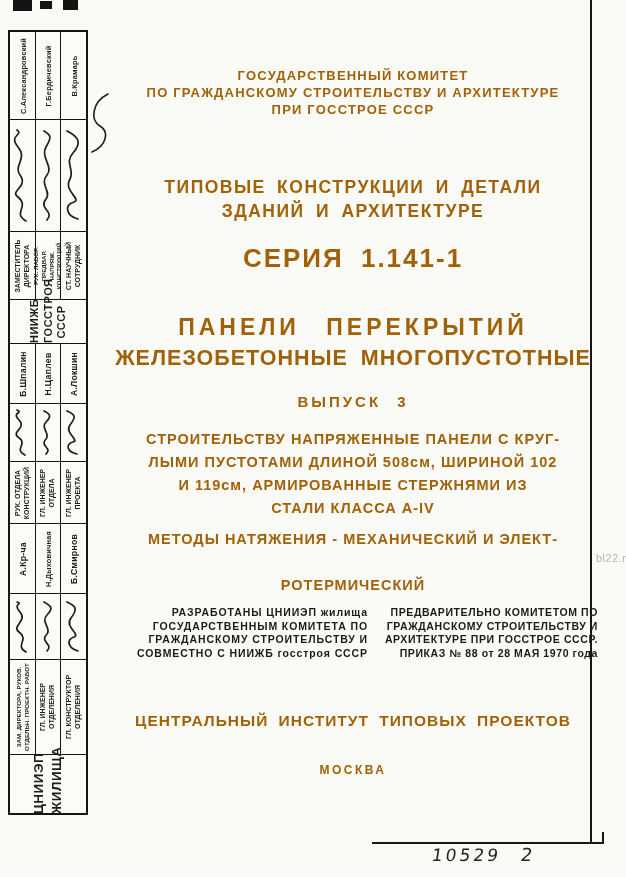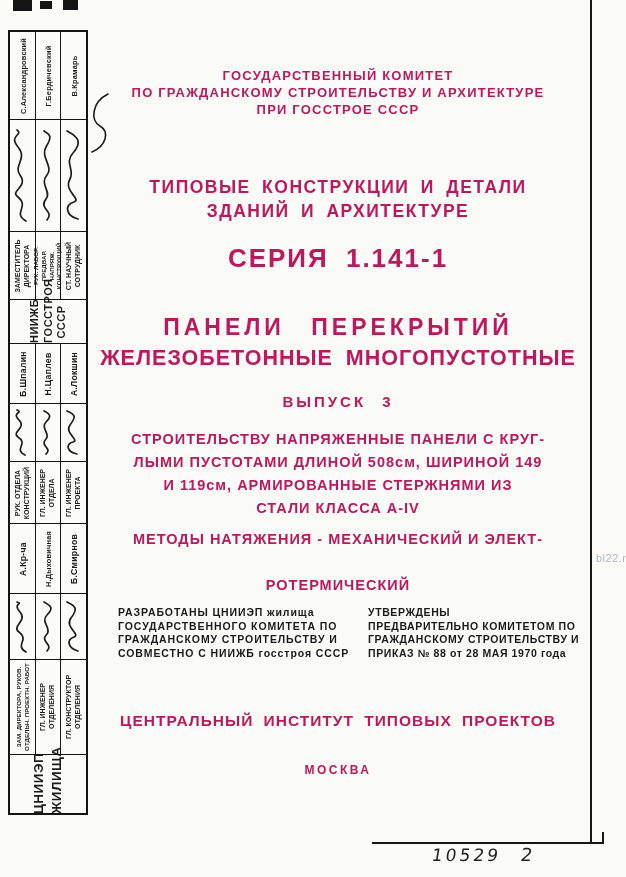--- a/index.html
+++ b/index.html
@@ -1,29 +1,29 @@
 <!DOCTYPE html>
 <html><head>
 <meta charset="utf-8">
 <style>
   html,body{margin:0;padding:0;}
   body{width:626px;height:877px;position:relative;overflow:hidden;
        background:#fafaf7;font-family:"Liberation Sans",sans-serif;color:#1a1a1a;}
   .abs{position:absolute;}
   
-  .cline{position:absolute;left:88px;width:500px;text-align:center;font-weight:bold;color:#be185d;}
+  .cline{position:absolute;left:103px;width:500px;text-align:center;font-weight:bold;color:#a16207;}
   .committee{font-size:13px;line-height:16px;letter-spacing:1.2px;}
   .serhdr{font-size:17.5px;line-height:24px;letter-spacing:1.5px;word-spacing:5px;}
   .sernum{font-size:26px;letter-spacing:2px;word-spacing:8px;}
   .title1{font-size:23px;letter-spacing:4px;word-spacing:16px;}
   .title2{font-size:21.5px;letter-spacing:1px;word-spacing:6px;}
   .issue{font-size:15px;letter-spacing:3px;word-spacing:9px;}
   .desc{font-size:14.5px;line-height:23px;letter-spacing:1px;}
   .methods{font-size:14.5px;line-height:22px;letter-spacing:1px;}
-  .smallblock{position:absolute;font-weight:bold;font-size:10.5px;line-height:13.5px;letter-spacing:0.9px;text-align:left;}
+  .smallblock{position:absolute;font-weight:bold;font-size:10.5px;line-height:13.5px;letter-spacing:0.9px;text-align:right;}
   .inst{font-size:15.5px;letter-spacing:1px;word-spacing:5px;}
   .city{font-size:12px;letter-spacing:2.5px;}
   .hand{position:absolute;font-family:"DejaVu Sans",sans-serif;font-size:17px;
         transform:skewX(-9deg);letter-spacing:3px;color:#222;}
   .wmark{position:absolute;font-size:11px;color:#aeb9c4;letter-spacing:0.5px;}
   
   .vline{position:absolute;background:#161616;}
   .hline{position:absolute;background:#161616;}
   
   #stamp{position:absolute;left:8px;top:30px;width:80px;height:785px;
@@ -219,38 +219,38 @@
 <div class="cline serhdr" style="top:199px;">ЗДАНИЙ И АРХИТЕКТУРЕ</div>
 
 <div class="cline sernum" style="top:243px;">СЕРИЯ 1.141-1</div>
 
 <div class="cline title1" style="top:314px;">ПАНЕЛИ ПЕРЕКРЫТИЙ</div>
 <div class="cline title2" style="top:346px;">ЖЕЛЕЗОБЕТОННЫЕ МНОГОПУСТОТНЫЕ</div>
 
 <div class="cline issue" style="top:393px;">ВЫПУСК 3</div>
 
 <div class="cline desc" style="top:428px;">СТРОИТЕЛЬСТВУ НАПРЯЖЕННЫЕ ПАНЕЛИ С КРУГ-</div>
-<div class="cline desc" style="top:451px;">ЛЫМИ ПУСТОТАМИ ДЛИНОЙ 508см, ШИРИНОЙ 149</div>
+<div class="cline desc" style="top:451px;">ЛЫМИ ПУСТОТАМИ ДЛИНОЙ 508см, ШИРИНОЙ 102</div>
 <div class="cline desc" style="top:474px;">И 119см, АРМИРОВАННЫЕ СТЕРЖНЯМИ ИЗ</div>
 <div class="cline desc" style="top:497px;">СТАЛИ КЛАССА А-IV</div>
 
 <div class="cline methods" style="top:528px;">МЕТОДЫ НАТЯЖЕНИЯ - МЕХАНИЧЕСКИЙ И ЭЛЕКТ-</div>
 <div class="cline methods" style="top:550px;margin-top:24px;">РОТЕРМИЧЕСКИЙ</div>
 
 <div class="smallblock" style="left:118px;top:606px;width:250px;">
   <div>РАЗРАБОТАНЫ ЦНИИЭП жилища</div>
-  <div>ГОСУДАРСТВЕННОГО КОМИТЕТА ПО</div>
+  <div>ГОСУДАРСТВЕННЫМ КОМИТЕТА ПО</div>
   <div>ГРАЖДАНСКОМУ СТРОИТЕЛЬСТВУ И</div>
   <div>СОВМЕСТНО С НИИЖБ госстроя СССР</div>
 </div>
 
 <div class="smallblock" style="left:368px;top:606px;width:230px;letter-spacing:0.6px;">
-  <div>УТВЕРЖДЕНЫ</div>
   <div>ПРЕДВАРИТЕЛЬНО КОМИТЕТОМ ПО</div>
   <div>ГРАЖДАНСКОМУ СТРОИТЕЛЬСТВУ И</div>
+  <div>АРХИТЕКТУРЕ ПРИ ГОССТРОЕ СССР.</div>
   <div>ПРИКАЗ № 88 от 28 МАЯ 1970 года</div>
 </div>
 
 <div class="cline inst" style="top:712px;">ЦЕНТРАЛЬНЫЙ ИНСТИТУТ ТИПОВЫХ ПРОЕКТОВ</div>
 <div class="cline city" style="top:763px;">МОСКВА</div>
 
 <div class="hand" style="left:432px;top:845px;">10529</div>
 <div class="hand" style="left:521px;top:844px;font-size:18px;">2</div>
 
 <div class="wmark" style="left:596px;top:552px;">bl22.ru</div>

